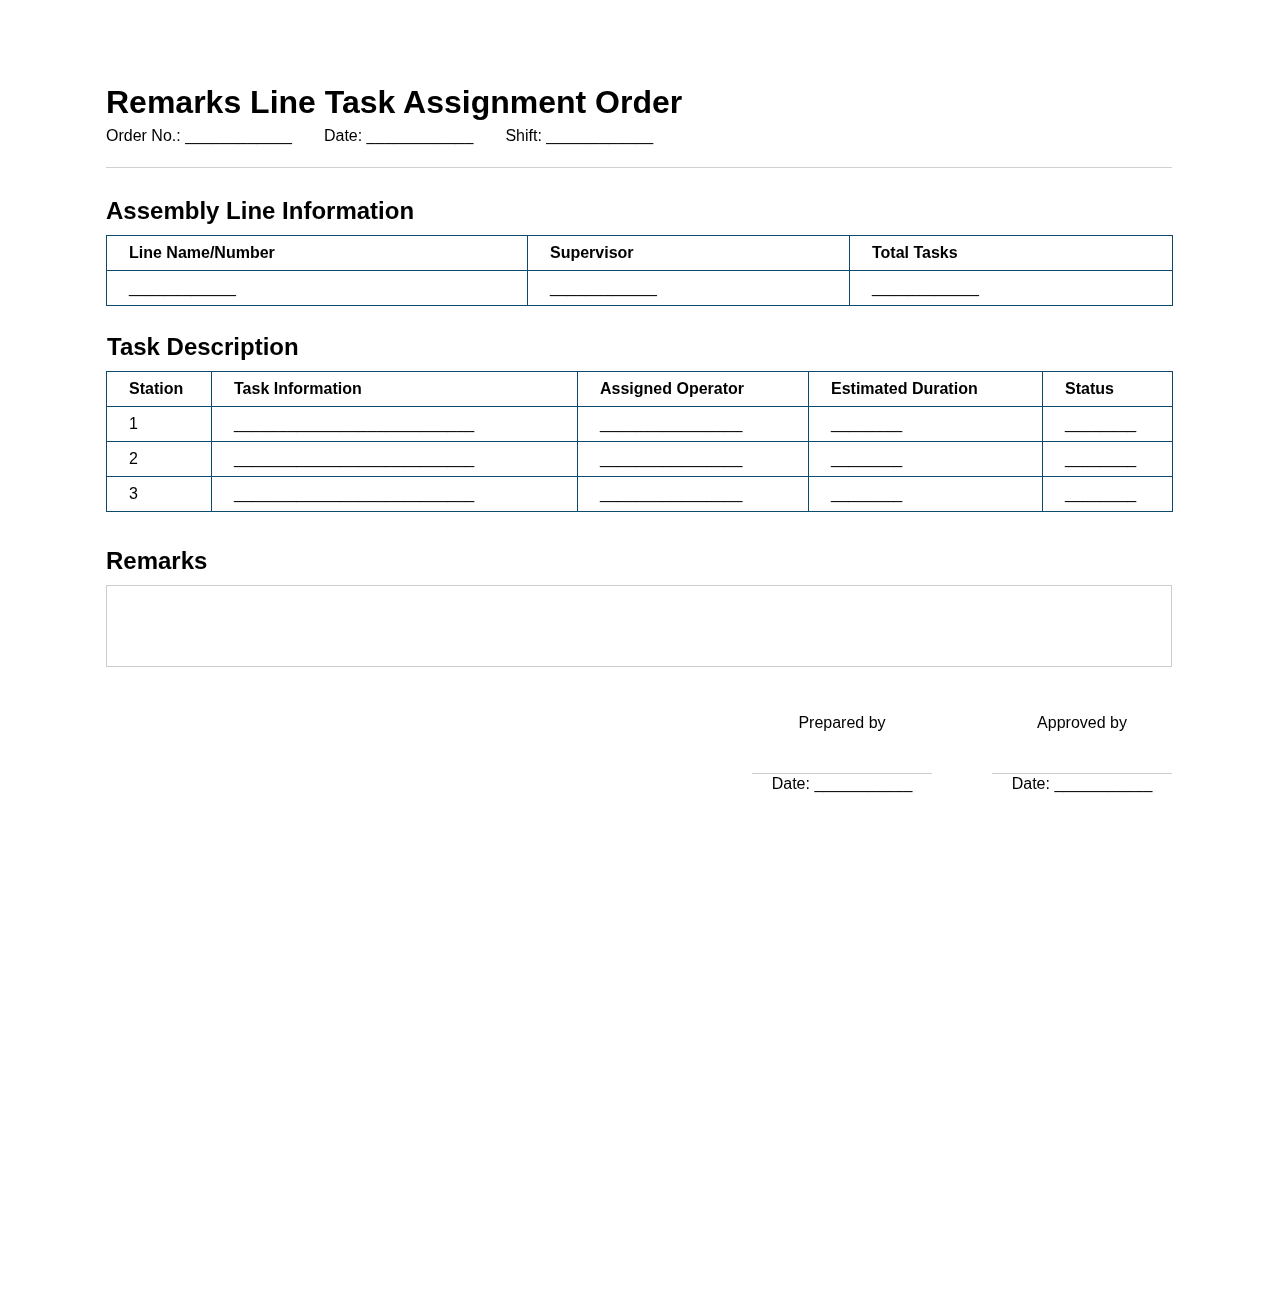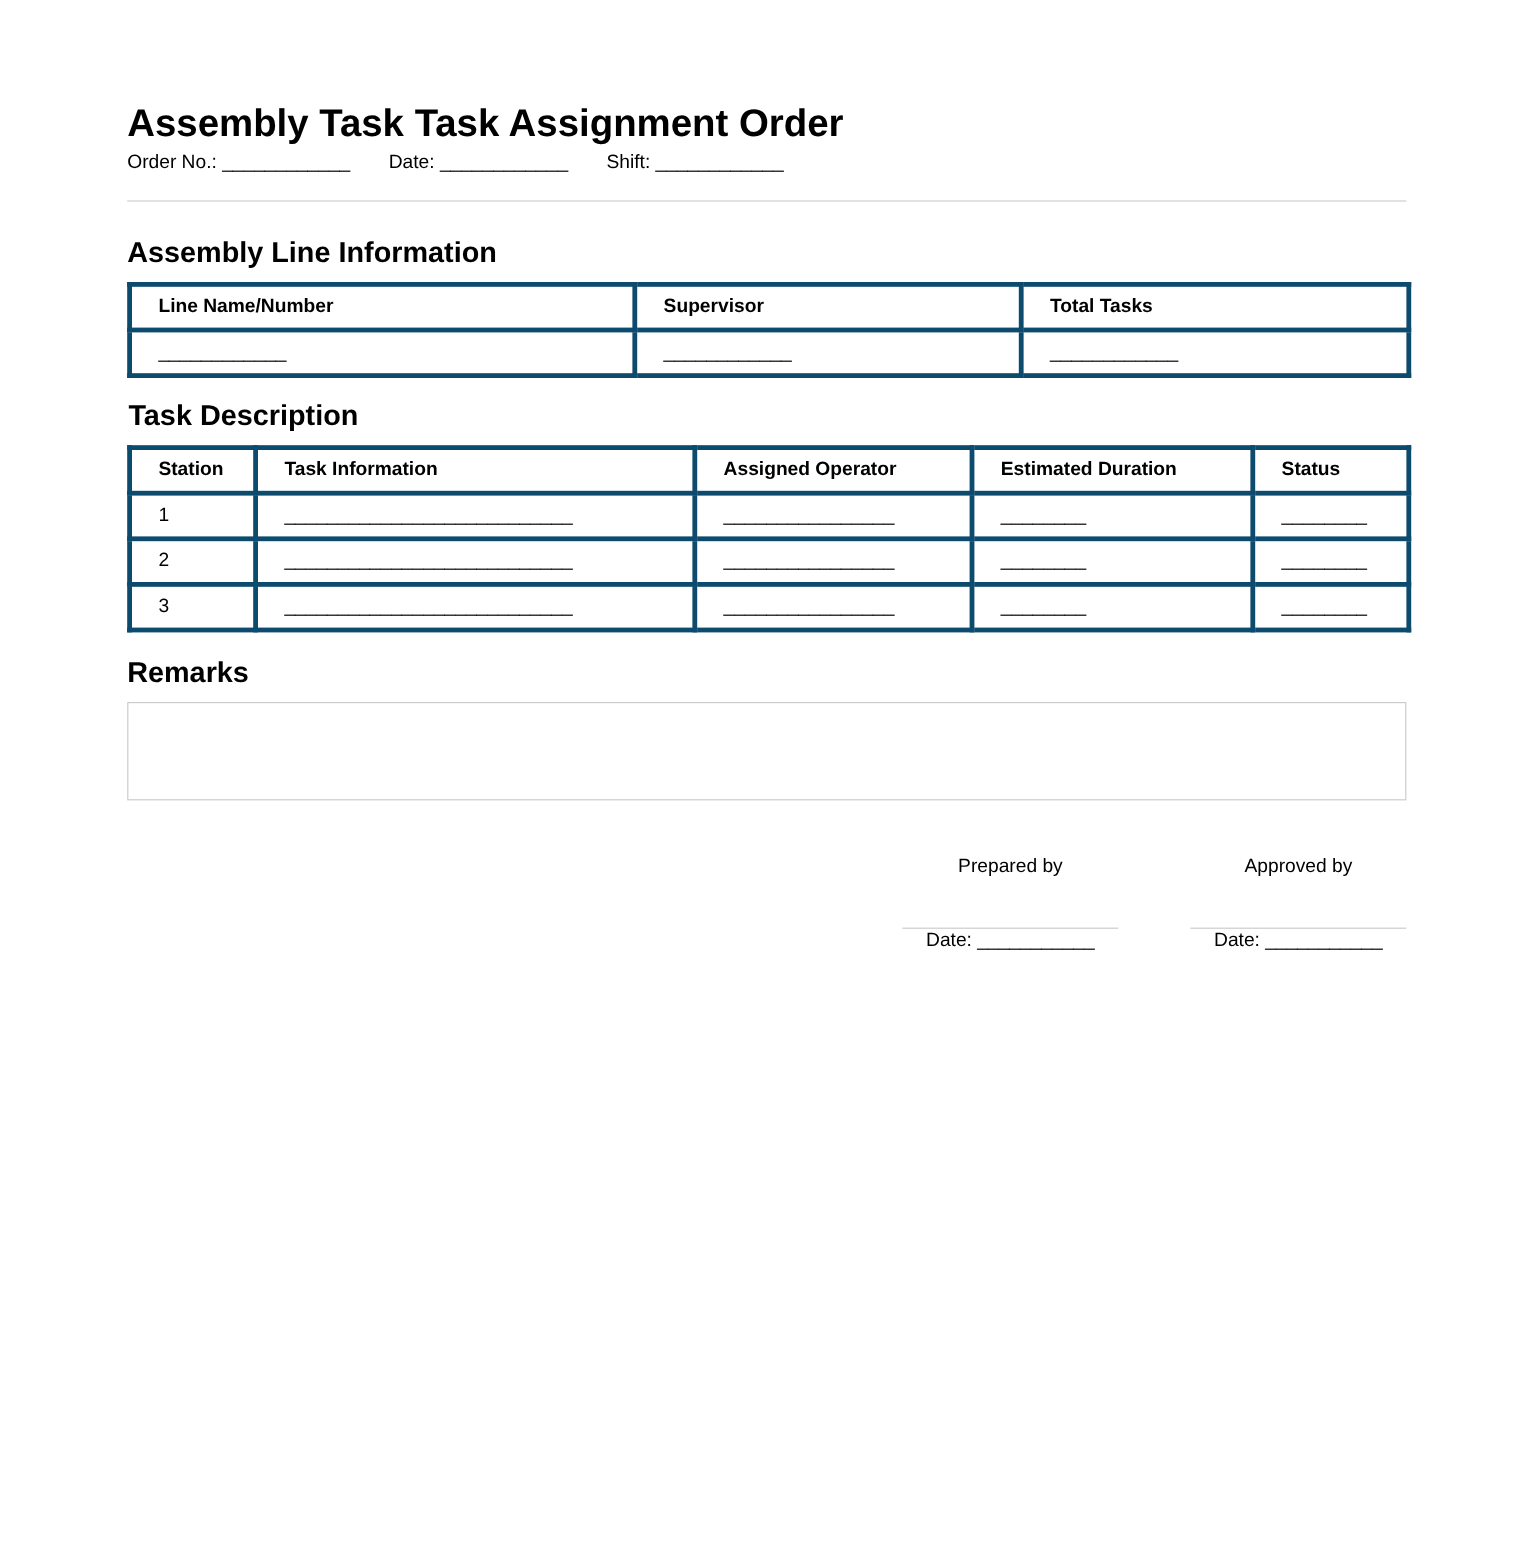--- a/index.html
+++ b/index.html
@@ -15,21 +15,21 @@
     .meta { margin-top: 2px; font-size: 16px; font-weight: normal; line-height: 20px; white-space: pre; }
     .meta span.item { margin-right: 32px; }
     hr.rule { border: none; border-top: 1px solid #d0d0d0; margin: 21px 0 0 0; }
     h2 { margin: 0; font-size: 24px; font-weight: bold; line-height: 22px; }
     .sec1-title { position: absolute; top: 120px; left: 0; }
     table {
       border-collapse: collapse; width: 1066px; table-layout: fixed;
       font-size: 16px;
     }
     td, th {
-      border: 4px solid #0c4a6e; height: 34px; padding: 0 22px;
+      border: 1px solid #0c4a6e; height: 34px; padding: 0 22px;
       text-align: left; vertical-align: middle; white-space: pre;
     }
     th { font-weight: bold; }
     .t1 { position: absolute; top: 155px; left: 0; }
     .sec2-title { position: absolute; top: 256px; left: 1px; }
     .t2 { position: absolute; top: 291px; left: 0; }
     .sec3-title { position: absolute; top: 470px; left: 0; }
     .remarks {
       position: absolute; top: 505px; left: 0; width: 1064px; height: 80px;
       border: 1px solid #cccccc;
@@ -38,21 +38,21 @@
     .sig .label { line-height: 20px; }
     .sig .line { margin-top: 40px; border-top: 1px solid #cccccc; }
     .sig .date { line-height: 20px; margin-top: 0px; white-space: pre; text-align: center; }
     .sig-prepared { left: 646px; }
     .sig-approved { left: 886px; }
   </style>
 </head>
 <body>
 
 <div class="page">
-  <h1>Assembly Task Task Assignment Order</h1>
+  <h1>Remarks Line Task Assignment Order</h1>
   <div class="meta"><span class="item">Order No.: ____________</span><span class="item">Date: ____________</span><span class="item">Shift: ____________</span></div>
   <hr class="rule">
 
   <h2 class="sec1-title">Assembly Line Information</h2>
   <table class="t1">
     <colgroup>
         <col style="width:421px">
         <col style="width:322px">
         <col style="width:323px">
       </colgroup>

